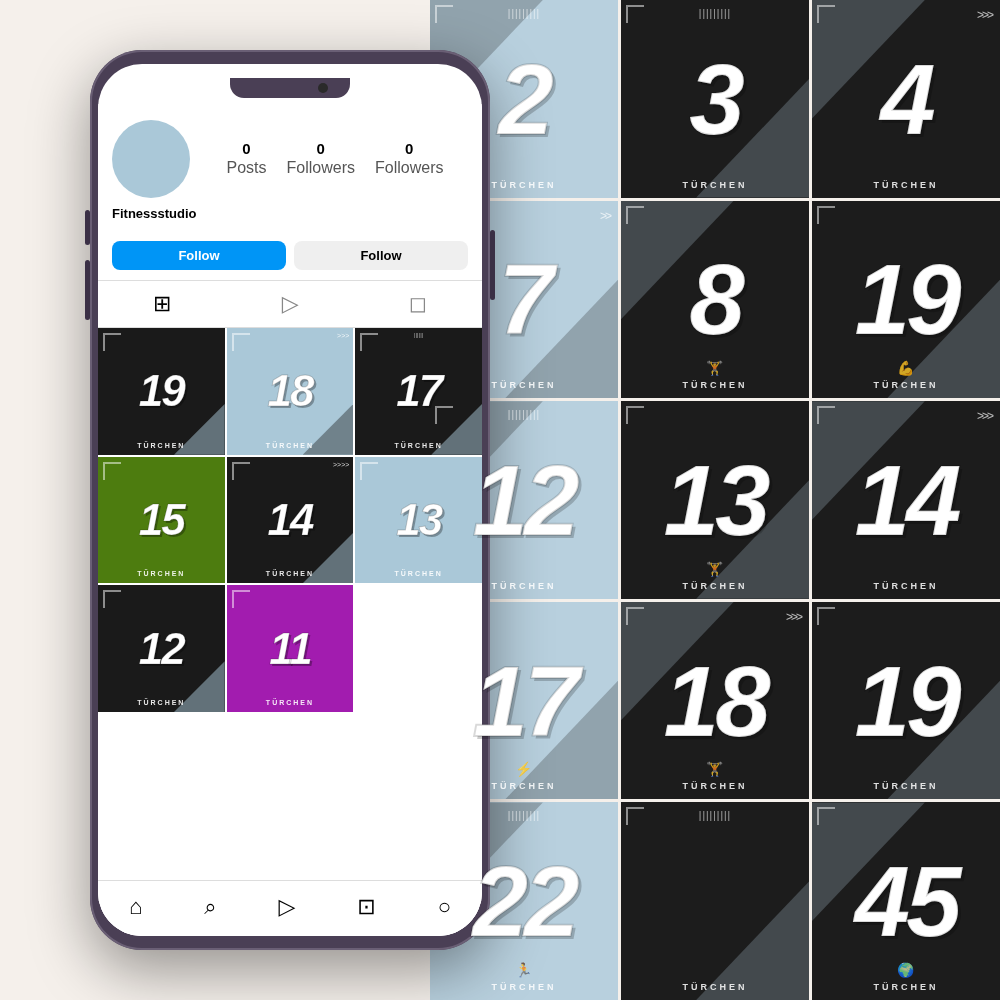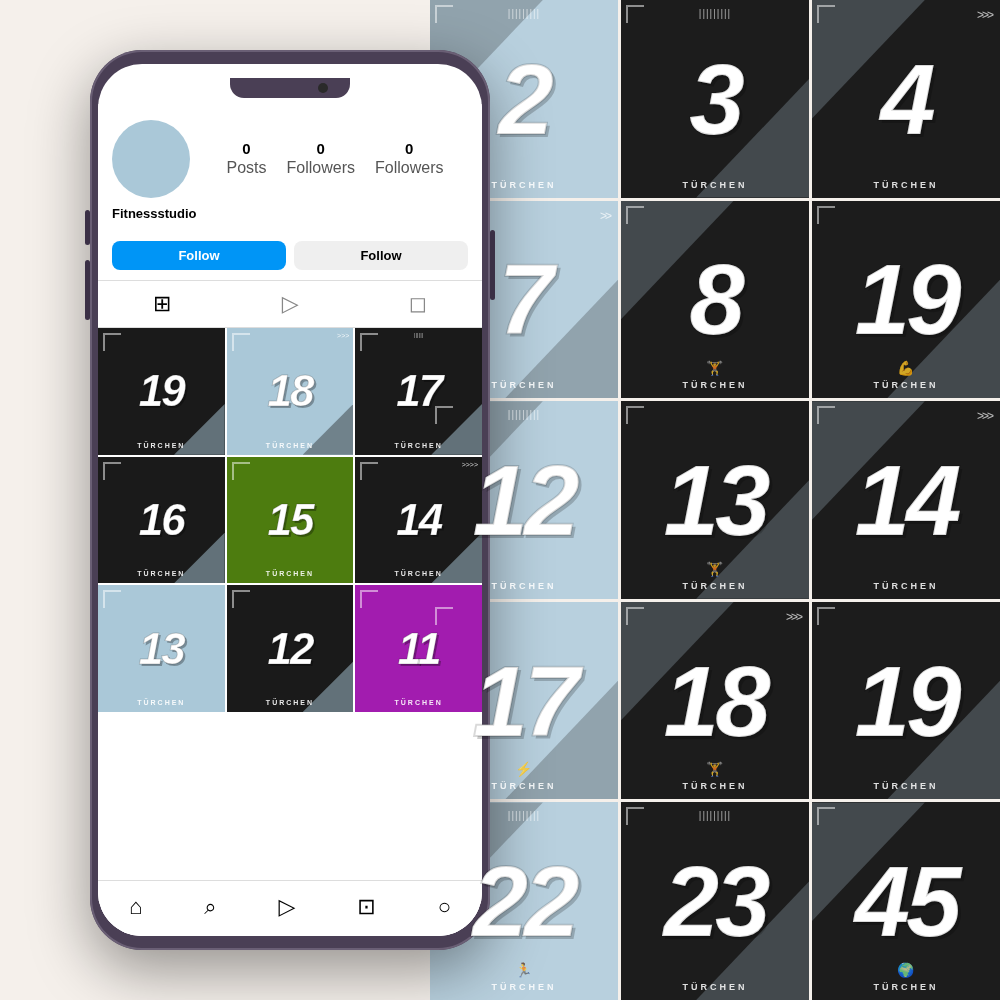--- a/index.html
+++ b/index.html
@@ -426,21 +426,20 @@
   <div class="bg-tile bg-light accent-tl">
     <div class="corner-bracket"></div>
     <div class="lines-deco">|||||||||</div>
     <div class="bg-tile-num">22</div>
     <div class="icon-overlay">🏃</div>
     <div class="bg-tile-label">TÜRCHEN</div>
   </div>
   <div class="bg-tile bg-dark accent-br">
     <div class="corner-bracket"></div>
     <div class="lines-deco">|||||||||</div>
-    <div class="bg-tile-num">23</div>
     <div class="bg-tile-label">TÜRCHEN</div>
   </div>
   <div class="bg-tile bg-dark accent-tl">
     <div class="corner-bracket"></div>
     <div class="bg-tile-num">45</div>
     <div class="icon-overlay">🌍</div>
     <div class="bg-tile-label">TÜRCHEN</div>
   </div>
 </div>
 
@@ -509,28 +508,20 @@
           <div class="ig-grid-cell">
             <div class="tile tile-dark">
               <div class="corner-bracket"></div>
               <div style="position:absolute;top:4px;left:50%;transform:translateX(-50%);font-size:6px;color:rgba(255,255,255,0.6)">||||||</div>
               <span class="tile-num" style="color:#fff">17</span>
               <span class="tile-label">TÜRCHEN</span>
               <div style="position:absolute;bottom:0;right:0;width:40%;height:40%;background:#aac8d8;opacity:0.5;clip-path:polygon(100% 0, 100% 100%, 0 100%);"></div>
             </div>
           </div>
 
-          <div class="ig-grid-cell">
-            <div class="tile tile-dark">
-              <div class="corner-bracket"></div>
-              <span class="tile-num" style="color:#fff">16</span>
-              <span class="tile-label">TÜRCHEN</span>
-              <div style="position:absolute;bottom:0;right:0;width:40%;height:40%;background:#aac8d8;opacity:0.5;clip-path:polygon(100% 0, 100% 100%, 0 100%);"></div>
-            </div>
-          </div>
 
           <div class="ig-grid-cell">
             <div class="tile" style="background:#4d7c0f">
               <div class="corner-bracket"></div>
               <span class="tile-num" style="color:#fff">15</span>
               <span class="tile-label" style="color:rgba(255,255,255,0.9)">TÜRCHEN</span>
             </div>
           </div>
 
           <div class="ig-grid-cell">

